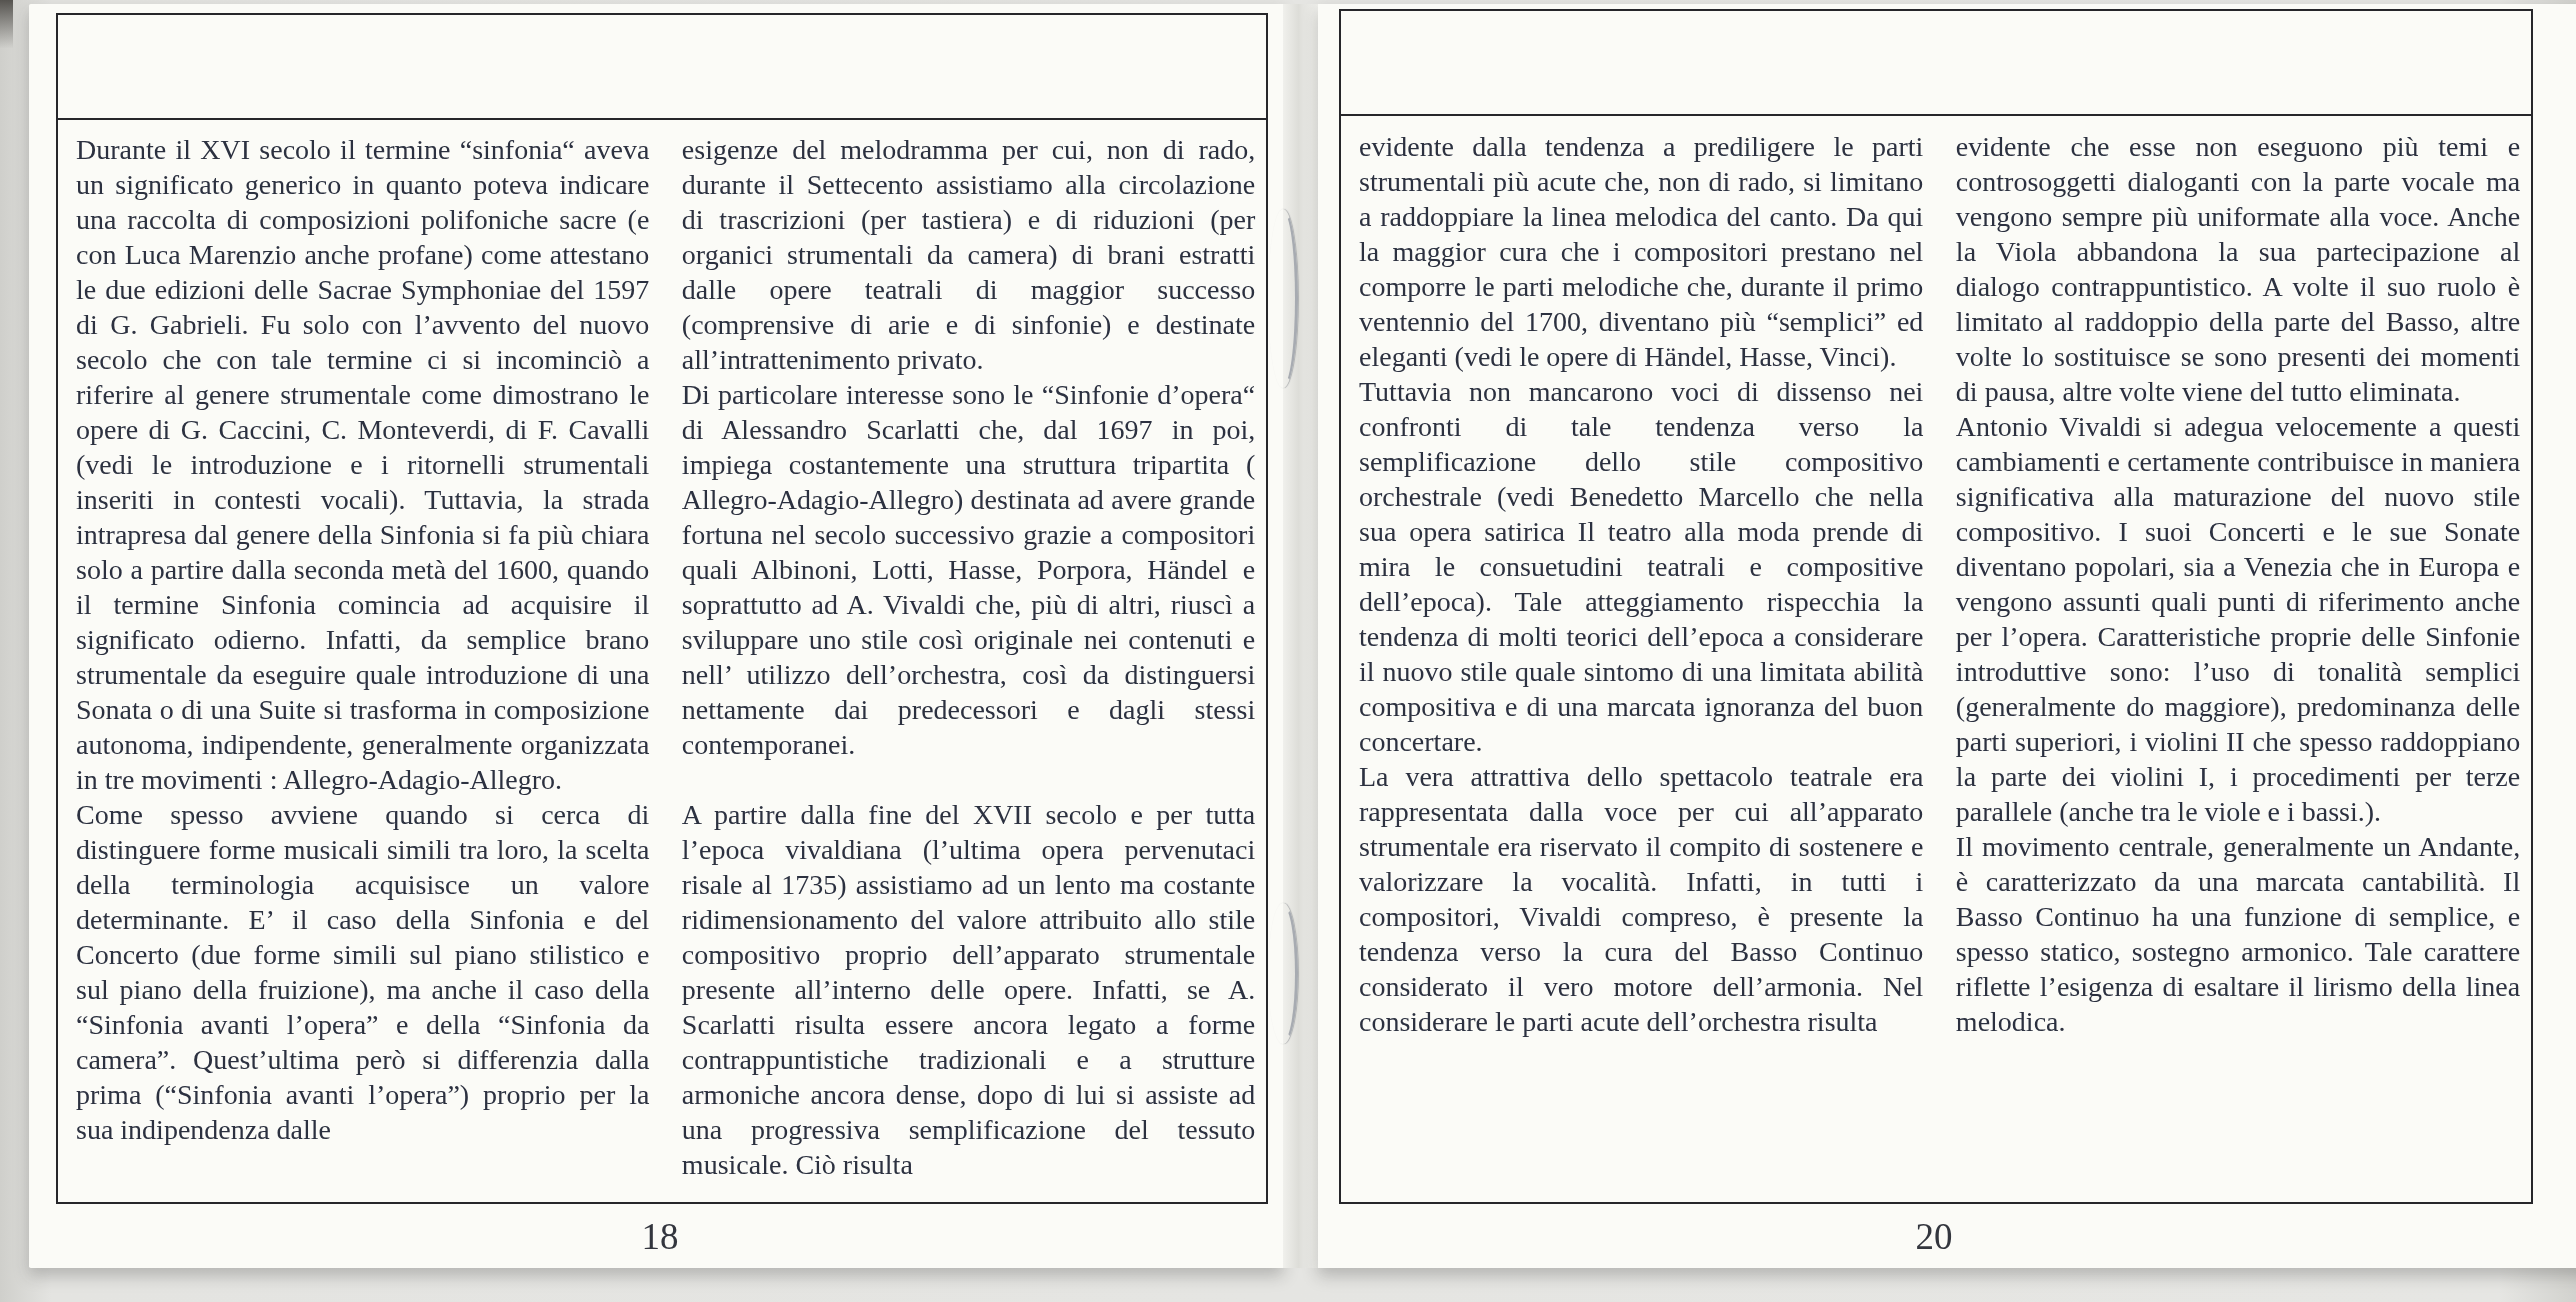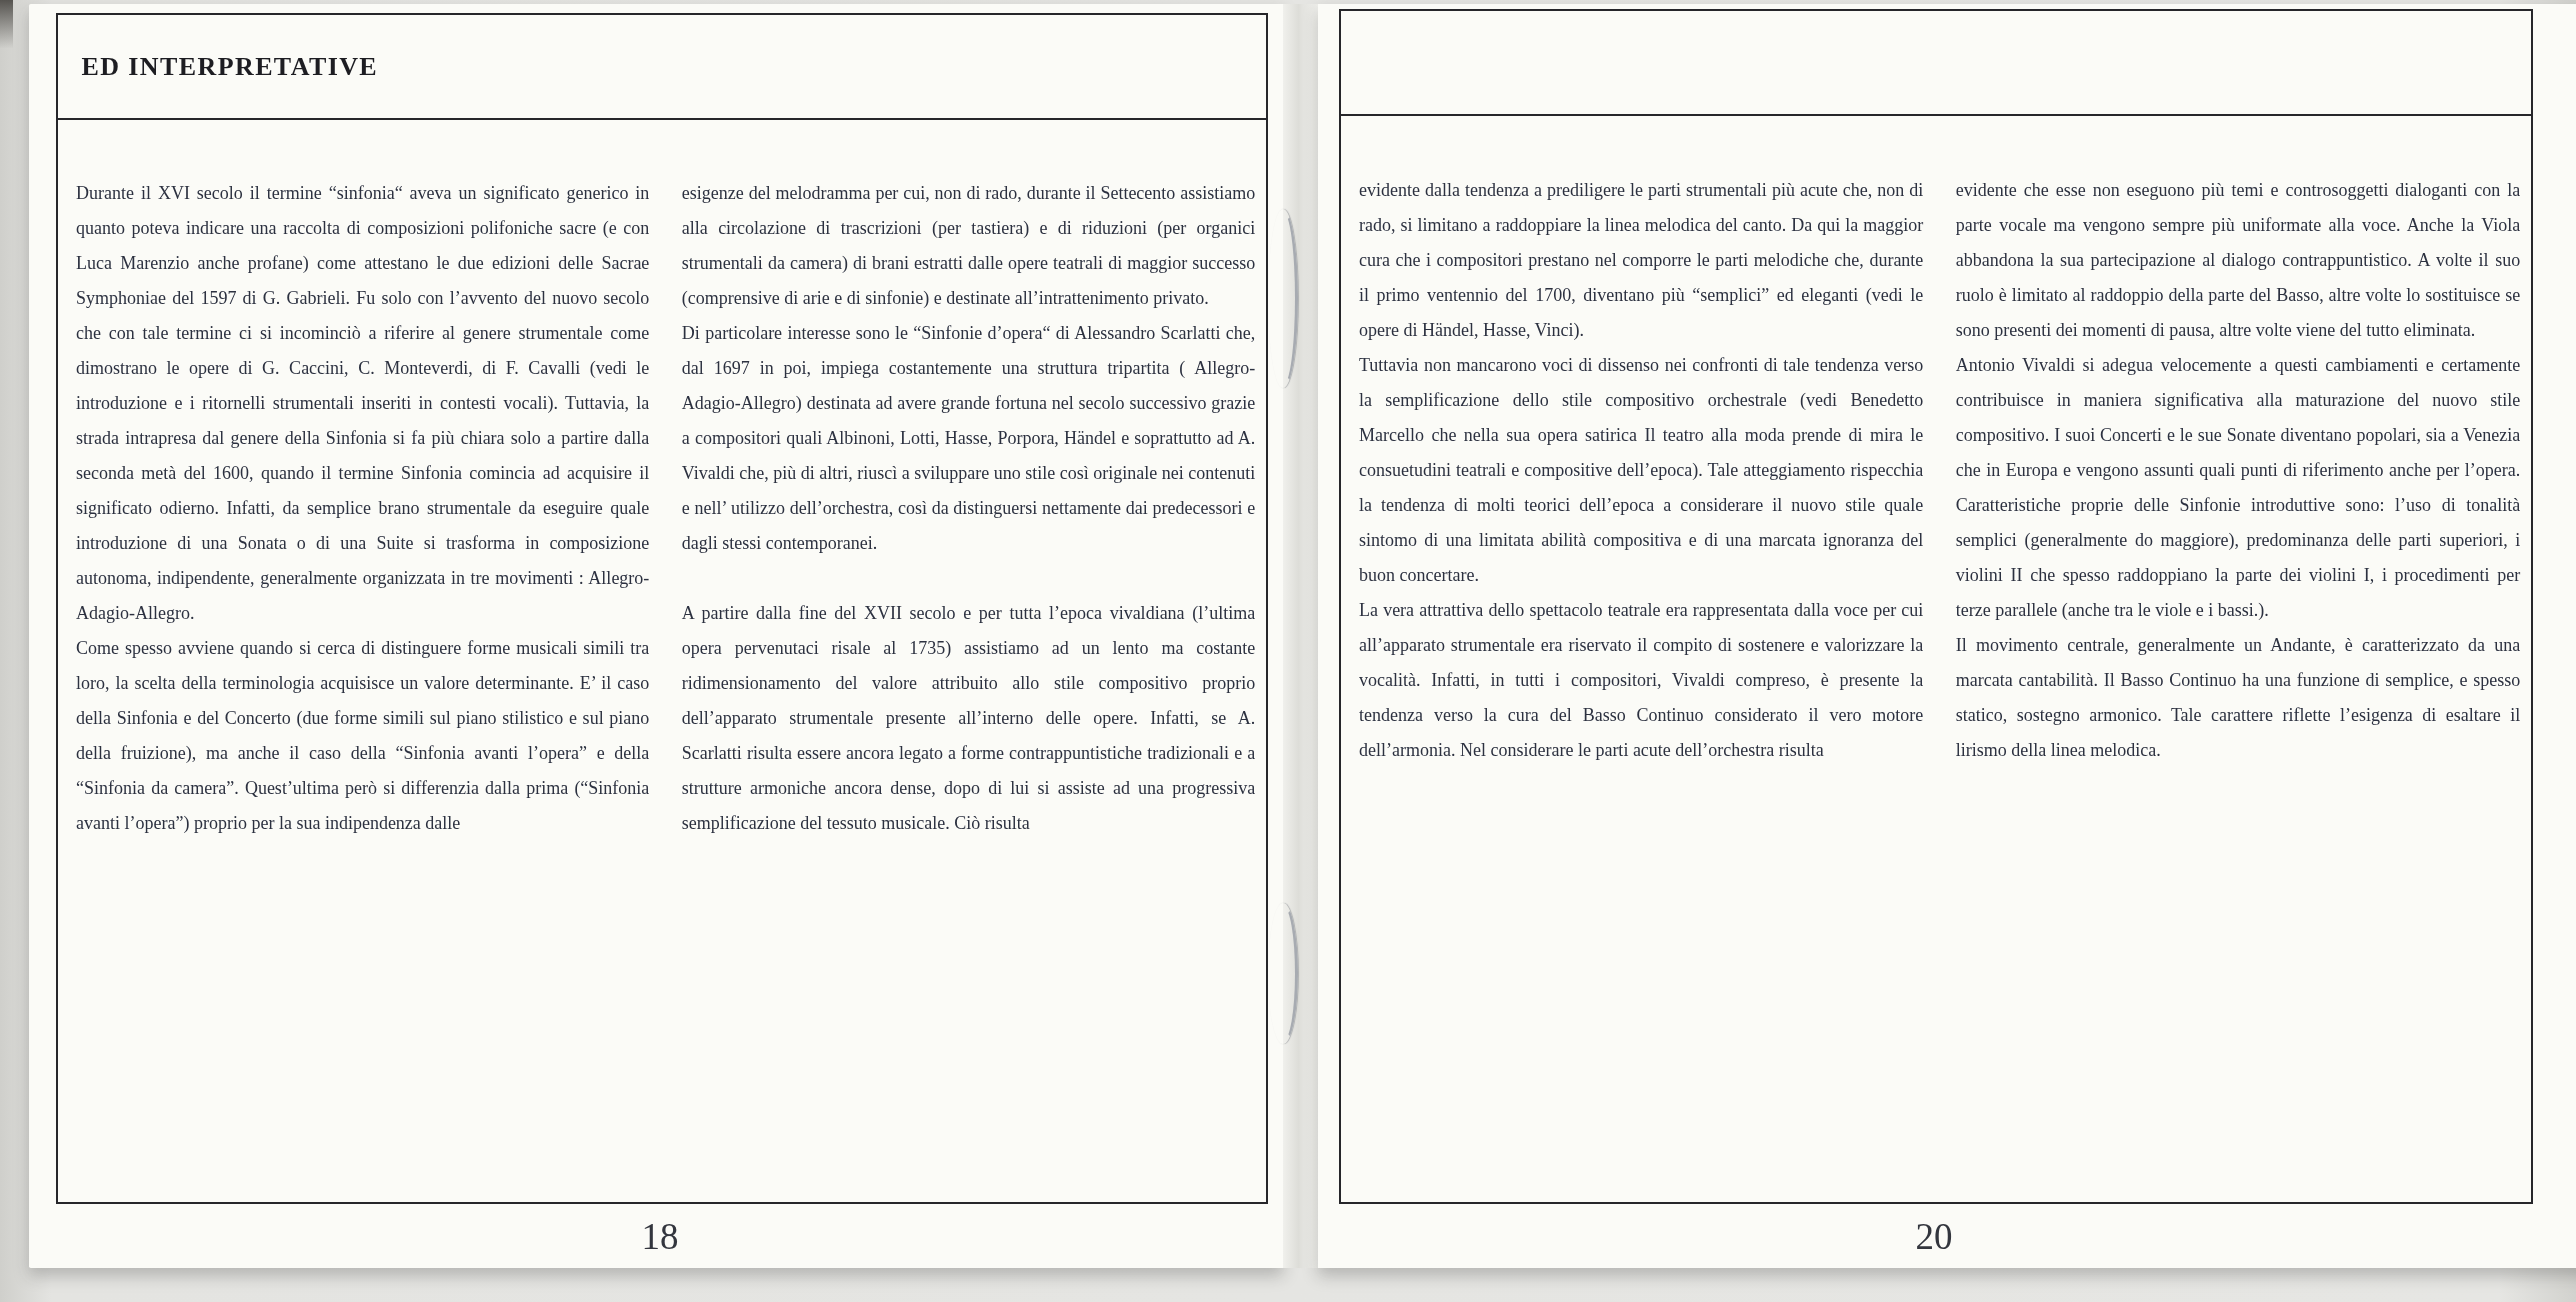--- a/index.html
+++ b/index.html
@@ -29,22 +29,22 @@
     padding:0 23.5px;box-sizing:border-box;
   }
   .frame-header p{
     margin:0;font-size:26px;font-weight:700;letter-spacing:1.4px;
     line-height:33px;color:#1d1d22;white-space:nowrap;
   }
   .columns{
     display:flex;gap:32.5px;padding:12.6px 10.8px 0 18px;box-sizing:border-box;
   }
   .col{
-    flex:1;min-width:0;font-size:18px;line-height:35px;color:#2c3140;
-    text-align:justify;hyphens:auto;margin-top:44px;-webkit-hyphens:auto;
+    flex:1;min-width:0;font-size:28px;line-height:35px;color:#2c3140;
+    text-align:justify;hyphens:auto;-webkit-hyphens:auto;
   }
   .col p{margin:0;}
   .col p:empty{height:35px;}
   .pagenum{
     position:absolute;top:1215px;text-align:center;
     font-size:37px;color:#33363e;
   }
   .pagenum.n18{left:56px;width:1208px;}
   .pagenum.n19{left:1339px;width:1190px;}
   .staple{
@@ -62,21 +62,20 @@
   }
 </style>
 </head>
 <body>
 
 <div class="scan-mark"></div>
 
 <div class="page left">
   <div class="frame left-frame">
     <div class="frame-header">
-        <p>ED INTERPRETATIVE</p>
       </div>
     <div class="columns">
       <div class="col">
           <p>Durante il XVI secolo il termine “sinfonia“ aveva un significato generico in quanto poteva indicare  una raccolta di composizioni polifoniche sacre (e con Luca Marenzio anche profane) come attestano le due edizioni delle Sacrae Symphoniae del 1597 di G. Gabrieli. Fu solo con l’avvento del nuovo secolo che con tale termine ci si incominciò a riferire al genere strumentale come dimostrano le opere di G. Caccini, C. Monteverdi, di F. Cavalli (vedi le introduzione e i ritornelli strumentali inseriti in contesti vocali). Tuttavia, la strada intrapresa dal genere della Sinfonia si fa più chiara solo a partire dalla seconda metà del 1600, quando il termine Sinfonia comincia ad acquisire il significato odierno. Infatti, da semplice brano strumentale da eseguire quale introduzione di una Sonata o di una Suite si trasforma in composizione autonoma, indipendente, generalmente organizzata in tre movimenti : Allegro-Adagio-Allegro.</p>
           <p>Come spesso avviene quando si cerca di distinguere forme musicali simili tra loro, la scelta della terminologia acquisisce un valore determinante. E’ il caso della Sinfonia e del Concerto (due forme  simili sul piano stilistico e sul piano della fruizione), ma anche il caso della “Sinfonia avanti l’opera” e della “Sinfonia da camera”. Quest’ultima però  si differenzia dalla prima (“Sinfonia avanti l’opera”)  proprio per la sua indipendenza dalle</p>
         </div>
       <div class="col">
           <p>esigenze del melodramma per cui, non di rado, durante  il Settecento assistiamo alla circolazione di trascrizioni (per tastiera) e  di riduzioni (per organici strumentali da camera) di brani estratti dalle opere teatrali di maggior successo (comprensive di arie e di sinfonie) e destinate all’intrattenimento privato.</p>
           <p>Di particolare interesse sono le “Sinfonie d’opera“ di Alessandro Scarlatti che, dal 1697 in poi, impiega costantemente una struttura tripartita ( Allegro-Adagio-Allegro) destinata ad avere grande fortuna nel secolo successivo grazie a compositori quali Albinoni, Lotti, Hasse, Porpora, Händel e soprattutto ad A. Vivaldi che, più di altri, riuscì a sviluppare uno stile così originale nei contenuti e nell’ utilizzo dell’orchestra, così da distinguersi nettamente dai predecessori e dagli  stessi contemporanei.</p>
           <p></p>

